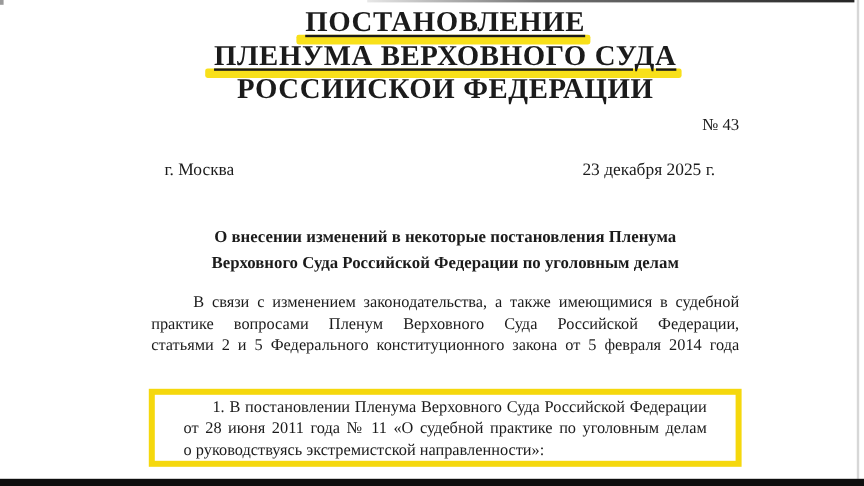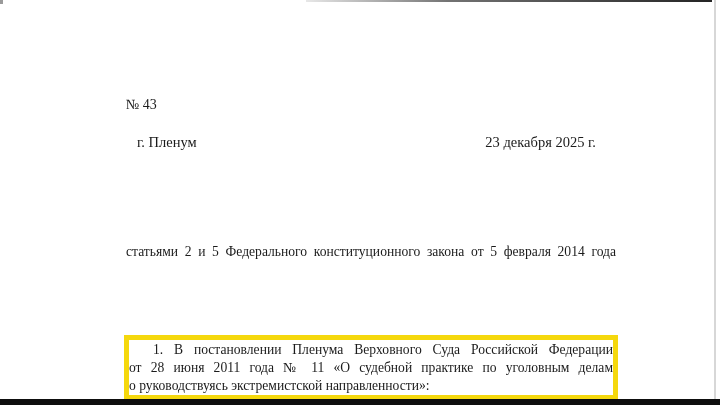--- a/index.html
+++ b/index.html
@@ -17,60 +17,71 @@
   .bottom-bar { position:absolute; left:0; bottom:0; width:100%; height:6px; background:#0e0e0e; }
 
   
   .title-block { position:absolute; top:5px; left:126px; width:490px;
     text-align:center; font-weight:bold; font-size:24px; line-height:28px; letter-spacing:.5px; }
   .u { text-decoration:underline; text-decoration-thickness:2px; text-underline-offset:3px; }
   .marker { position:relative; z-index:0; display:inline-block; }
   .marker::after { content:""; position:absolute; z-index:-1; left:-7px; right:-4px;
     bottom:-4px; height:8px; background:var(--highlight-yellow,#f8e01a); border-radius:2px; }
 
-  .doc-number { position:absolute; top:97px; left:126px; width:490px; text-align:left; font-size:14px; }
+  .doc-number { position:absolute; top:97px; left:126px; width:490px; text-align:right; font-size:14px; }
 
   .meta-row { position:absolute; top:134px; left:126px; width:490px;
     display:flex; justify-content:space-between; font-size:14.5px;
     padding-left:11px; padding-right:20px; box-sizing:border-box; }
 
   .subject { position:absolute; top:188px; left:126px; width:490px;
     text-align:center; font-weight:bold; font-size:14px; line-height:21px; }
 
   .preamble { position:absolute; top:243px; left:126px; width:490px;
     font-size:13.6px; line-height:18px; }
   .jline { text-align:justify; text-align-last:justify; }
   .indent1 { text-indent:35px; }
   .lastline { text-align:left; }
   .emphasis { font-weight:bold; letter-spacing:3px; }
 
-  .clause-box { position:absolute; top:335px; left:124px; width:494px; height:65px;
+  .clause-box { position:absolute; top:324px; left:124px; width:494px; height:65px;
     box-sizing:border-box; border:5px solid var(--box-border-yellow,#f6d90a);
-    padding:1px 0 0; background:#ffffff; font-size:13.6px; line-height:18px; }
+    padding:1px 24px 0; background:#ffffff; font-size:13.6px; line-height:18px; }
   .indent2 { text-indent:24px; }
 </style>
 </head>
 <body>
 
 <div class="page">
 
   <div class="corner-dot"></div>
   <div class="top-line"></div>
   <div class="right-line"></div>
 
+  <header class="title-block">
+    <div><span class="u marker">ПОСТАНОВЛЕНИЕ</span></div>
+    <div><span class="u marker">ПЛЕНУМА ВЕРХОВНОГО СУДА</span></div>
+    <div><span>РОССИЙСКОЙ ФЕДЕРАЦИИ</span></div>
+  </header>
 
   <div class="doc-number">№ 43</div>
 
   <div class="meta-row">
-    <span>г. Пленум</span>
+    <span>г. Москва</span>
     <span>23 декабря 2025 г.</span>
   </div>
 
+  <div class="subject">
+    <div>О внесении изменений в некоторые постановления Пленума</div>
+    <div>Верховного Суда Российской Федерации по уголовным делам</div>
+  </div>
 
   <div class="preamble">
+    <div class="jline indent1">В связи с изменением законодательства, а также имеющимися в судебной</div>
+    <div class="jline">практике вопросами Пленум Верховного Суда Российской Федерации,</div>
     <div class="jline">статьями 2 и 5 Федерального конституционного закона от 5 февраля 2014 года</div>
   </div>
 
   <div class="clause-box">
     <div class="jline indent2">1. В постановлении Пленума Верховного Суда Российской Федерации</div>
     <div class="jline">от 28 июня 2011 года № 11 «О судебной практике по уголовным делам</div>
     <div class="lastline">о руководствуясь экстремистской направленности»:</div>
   </div>
 
   <div class="bottom-bar"></div>

